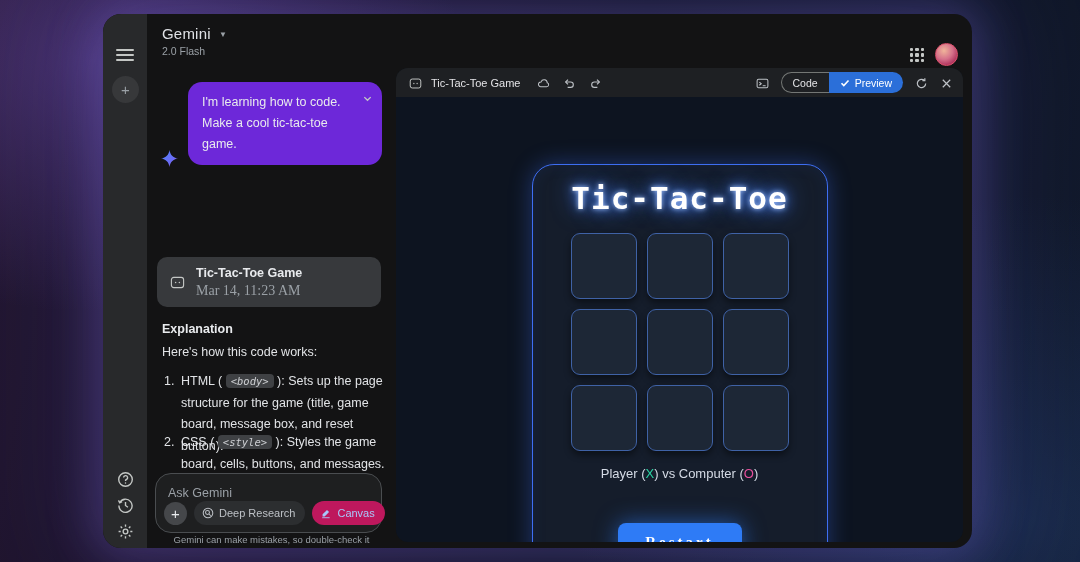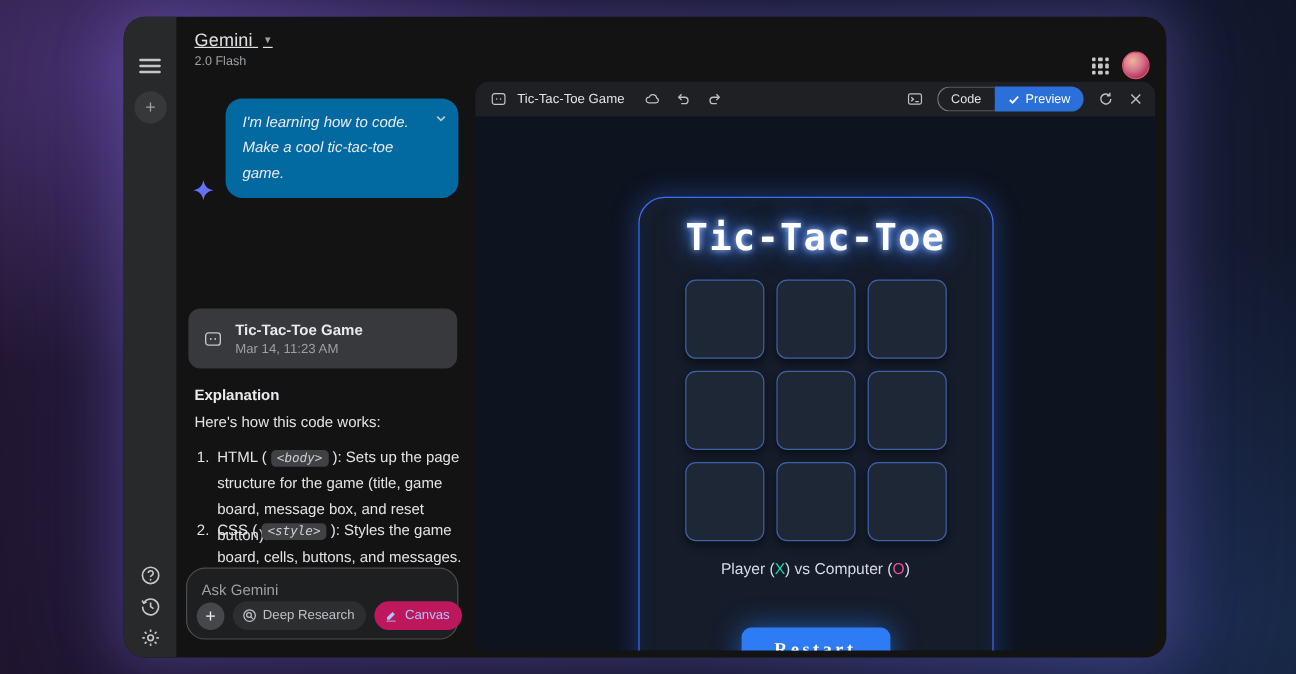--- a/index.html
+++ b/index.html
@@ -30,43 +30,43 @@
     background:#37383a; color:#9aa0a6; display:flex; align-items:center; justify-content:center;
     font-size:15px; cursor:pointer;
   }
   .rail-bottom { position:absolute; left:0; bottom:8px; width:44px; display:flex; flex-direction:column; align-items:center; gap:9px; }
   .rail-ic { width:17px; height:17px; color:#c4c7c5; cursor:pointer; }
   .rail-ic svg { width:100%; height:100%; }
 
   
   .chat { position:absolute; left:44px; top:0; width:249px; height:100%; }
   .gem-head { position:absolute; left:15px; top:11px; }
-  .gem-title { font-size:15px; color:#dfe1e5; letter-spacing:.2px; cursor:pointer;text-decoration:underline; }
+  .gem-title { font-size:15px; color:#dfe1e5; letter-spacing:.2px; cursor:pointer; }
   .gem-title .caret { font-size:8px; color:#9aa0a6; vertical-align:2px; margin-left:4px; }
   .gem-sub { font-size:10.5px; color:#9aa0a6; margin-top:3px; }
 
   .bubble {
     position:absolute; right:14px; top:68px; width:194px; min-height:48px;
-    background:#0369a1; border-radius:14px; padding:10px 26px 10px 14px;
-    font-size:12.5px; line-height:1.68; color:#e8eaed;font-style:italic;
+    background:#6d28d9; border-radius:14px; padding:10px 26px 10px 14px;
+    font-size:12.5px; line-height:1.68; color:#e8eaed;
   }
   .bubble .chev { position:absolute; right:9px; top:11px; width:11px; height:11px; color:#c4c7c5; cursor:pointer; }
 
   .sparkle { position:absolute; left:14px; top:136px; width:17px; height:17px; }
 
   .intro { position:absolute; left:15px; top:166px; width:228px; font-size:12.5px; line-height:1.73; color:#e1e3e6; }
 
   .artifact {
     position:absolute; left:10px; top:243px; width:224px; height:50px;
     background:#37393c; border-radius:10px; display:flex; align-items:center; cursor:pointer;
   }
   .artifact .a-ic { width:15px; height:15px; margin:0 11px 0 13px; color:#c4c7c5; flex:0 0 auto; }
   .artifact .a-ic svg { width:100%; height:100%; }
   .a-title { font-size:12.5px; font-weight:bold; color:#e8eaed; }
-  .a-sub { font-size:11px; color:#9aa0a6; margin-top:3px; }
+  .a-sub { font-size:14px; color:#9aa0a6; margin-top:3px;font-family:Liberation Serif, serif; }
 
   .expl-h { position:absolute; left:15px; top:308px; font-size:12.5px; font-weight:bold; color:#e8eaed; }
   .expl-i { position:absolute; left:15px; top:331px; font-size:12.5px; color:#e1e3e6; }
 
   .step { position:absolute; left:17px; width:224px; display:flex; font-size:12.5px; line-height:1.72; color:#e1e3e6; }
   .step.n1 { top:357px; }
   .step.n2 { top:418px; }
   .step .num { width:17px; flex:0 0 auto; }
   code.chip {
     font-family:"DejaVu Sans Mono", monospace; font-size:10.5px; color:#ccced1;
@@ -265,20 +265,21 @@
           <span>Canvas</span>
         </div>
         <div class="mic">
           <svg viewBox="0 0 14 14" fill="none" stroke="currentColor" stroke-width="1.2">
             <rect x="5" y="1.2" width="4" height="7" rx="2"></rect>
             <path d="M2.8 6.5a4.2 4.2 0 0 0 8.4 0M7 10.7v2.1"></path>
           </svg>
         </div>
       </div>
     </div>
+    <div class="disclaimer">Gemini can make mistakes, so double-check it</div>
   </div>
 
   <div class="apps-grid">
     <i></i>
       <i></i>
       <i></i>
       <i></i>
       <i></i>
       <i></i>
       <i></i>

